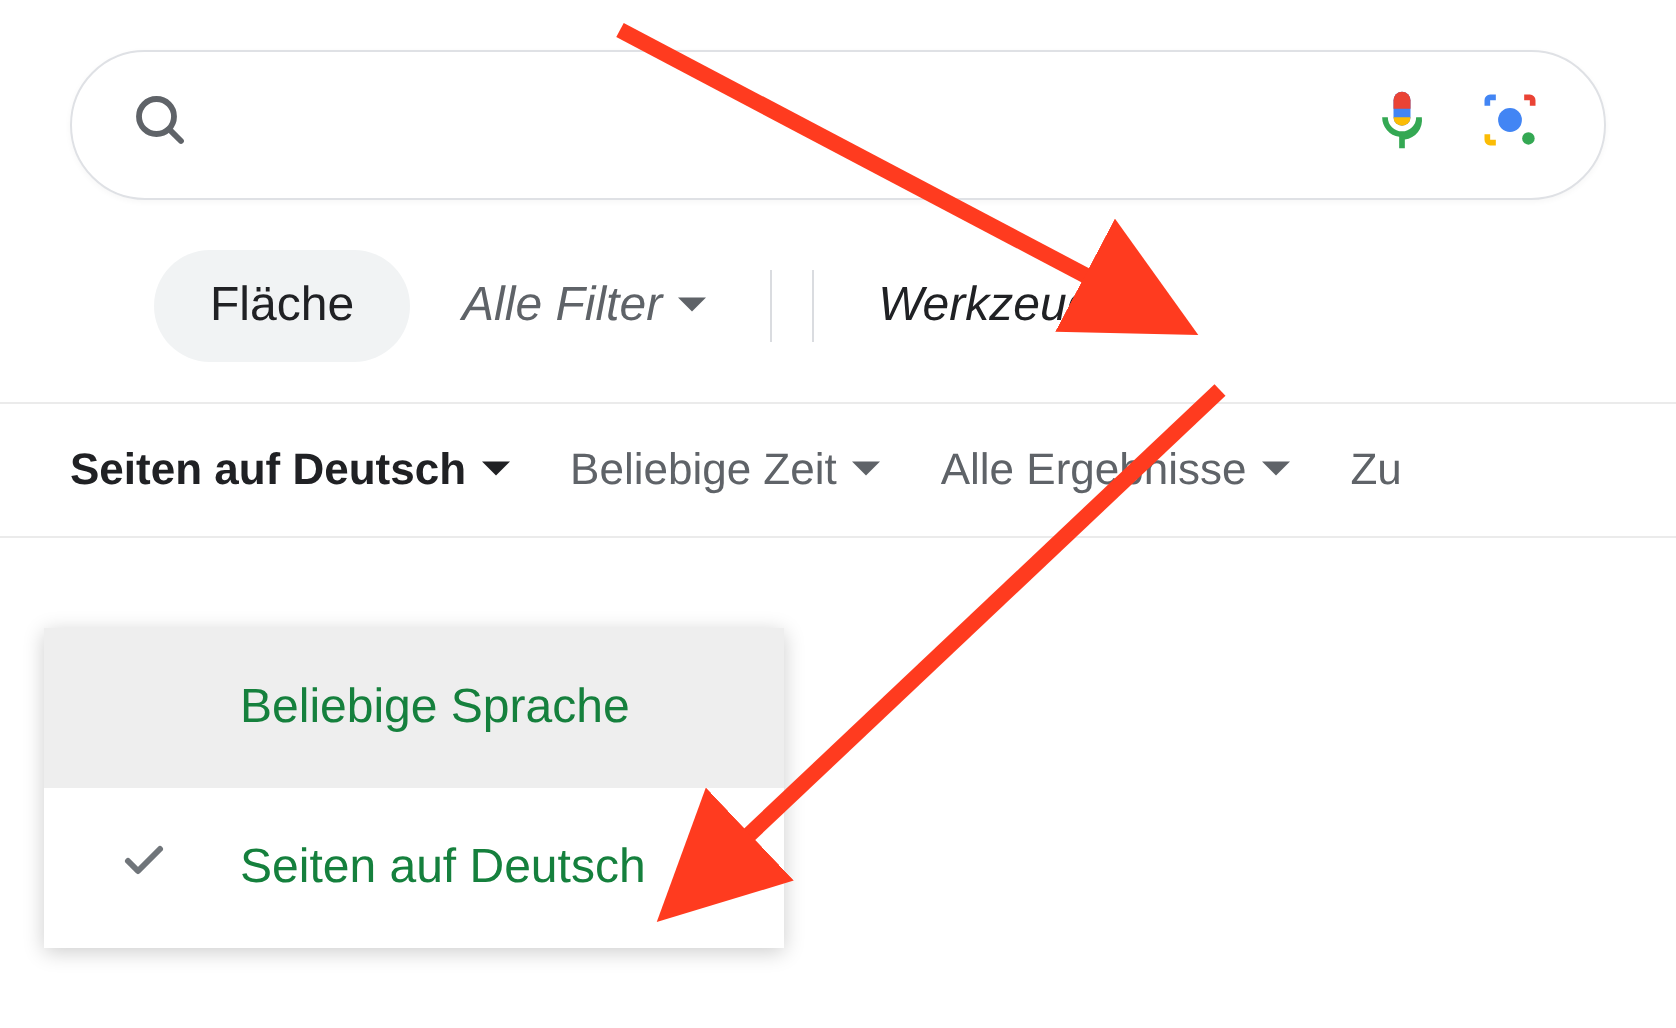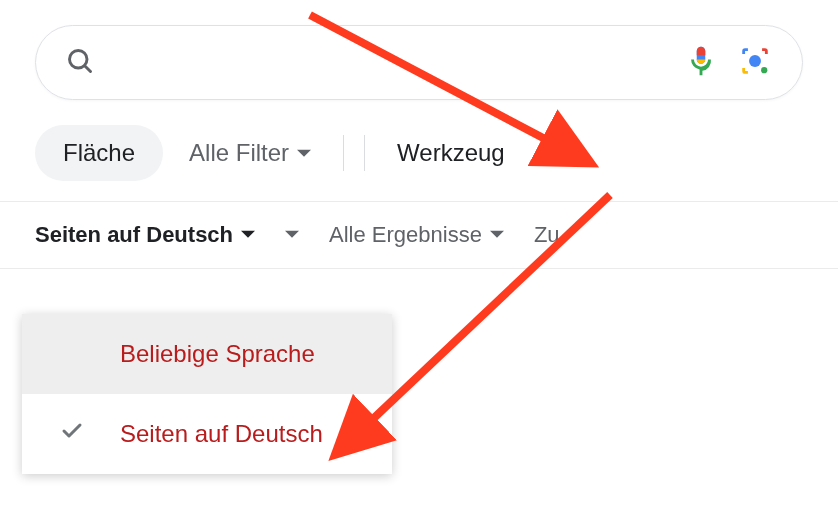--- a/index.html
+++ b/index.html
@@ -39,38 +39,40 @@
     }
     .search-bar .mic-icon, .search-bar .lens-icon {
       flex-shrink: 0;
       margin-left: 20px;
     }
     .filters-row {
       display: flex;
       align-items: center;
       padding: 25px 35px 20px 35px;
       gap: 8px;
+      margin-left: 42px;
     }
     .pill {
       background: #f1f3f4;
       border-radius: 30px;
       padding: 14px 28px;
       font-size: 24px;
       color: #202124;
       cursor: pointer;
       font-weight: 400;
     }
     .filter-btn {
       padding: 14px 18px;
       font-size: 24px;
       color: #5f6368;
       cursor: pointer;
       display: flex;
       align-items: flex-end;
       gap: 8px;
+      font-style: italic;
     }
     .divider {
       width: 1px;
       height: 36px;
       background: #dadce0;
       margin: 0 6px;
     }
     .filter-btn.dark {
       color: #202124;
     }
@@ -107,21 +109,21 @@
       left: 22px;
       top: 314px;
       width: 370px;
       background: #fff;
       box-shadow: 0 2px 10px rgba(0,0,0,0.2);
       z-index: 10;
     }
     .dropdown-item {
       padding: 26px 30px 26px 98px;
       font-size: 24px;
-      color: #b91c1c;
+      color: #15803d;
       cursor: pointer;
       position: relative;
     }
     .dropdown-item.highlighted {
       background: #eeeeee;
     }
     .dropdown-item .check {
       position: absolute;
       left: 38px;
       top: 50%;
@@ -184,20 +186,21 @@
 <div class="tools-row">
   <div class="tool-item active">
     <span>Seiten auf Deutsch</span>
     <span class="chevron">
       <svg width="14" height="14" viewBox="0 0 10 6">
           <path d="M0 0l5 5 5-5z" fill="#202124"></path>
         </svg>
     </span>
   </div>
   <div class="tool-item">
+    <span>Beliebige Zeit</span>
     <span class="chevron">
       <svg width="14" height="14" viewBox="0 0 10 6">
           <path d="M0 0l5 5 5-5z" fill="#5f6368"></path>
         </svg>
     </span>
   </div>
   <div class="tool-item">
     <span>Alle Ergebnisse</span>
     <span class="chevron">
       <svg width="14" height="14" viewBox="0 0 10 6">

